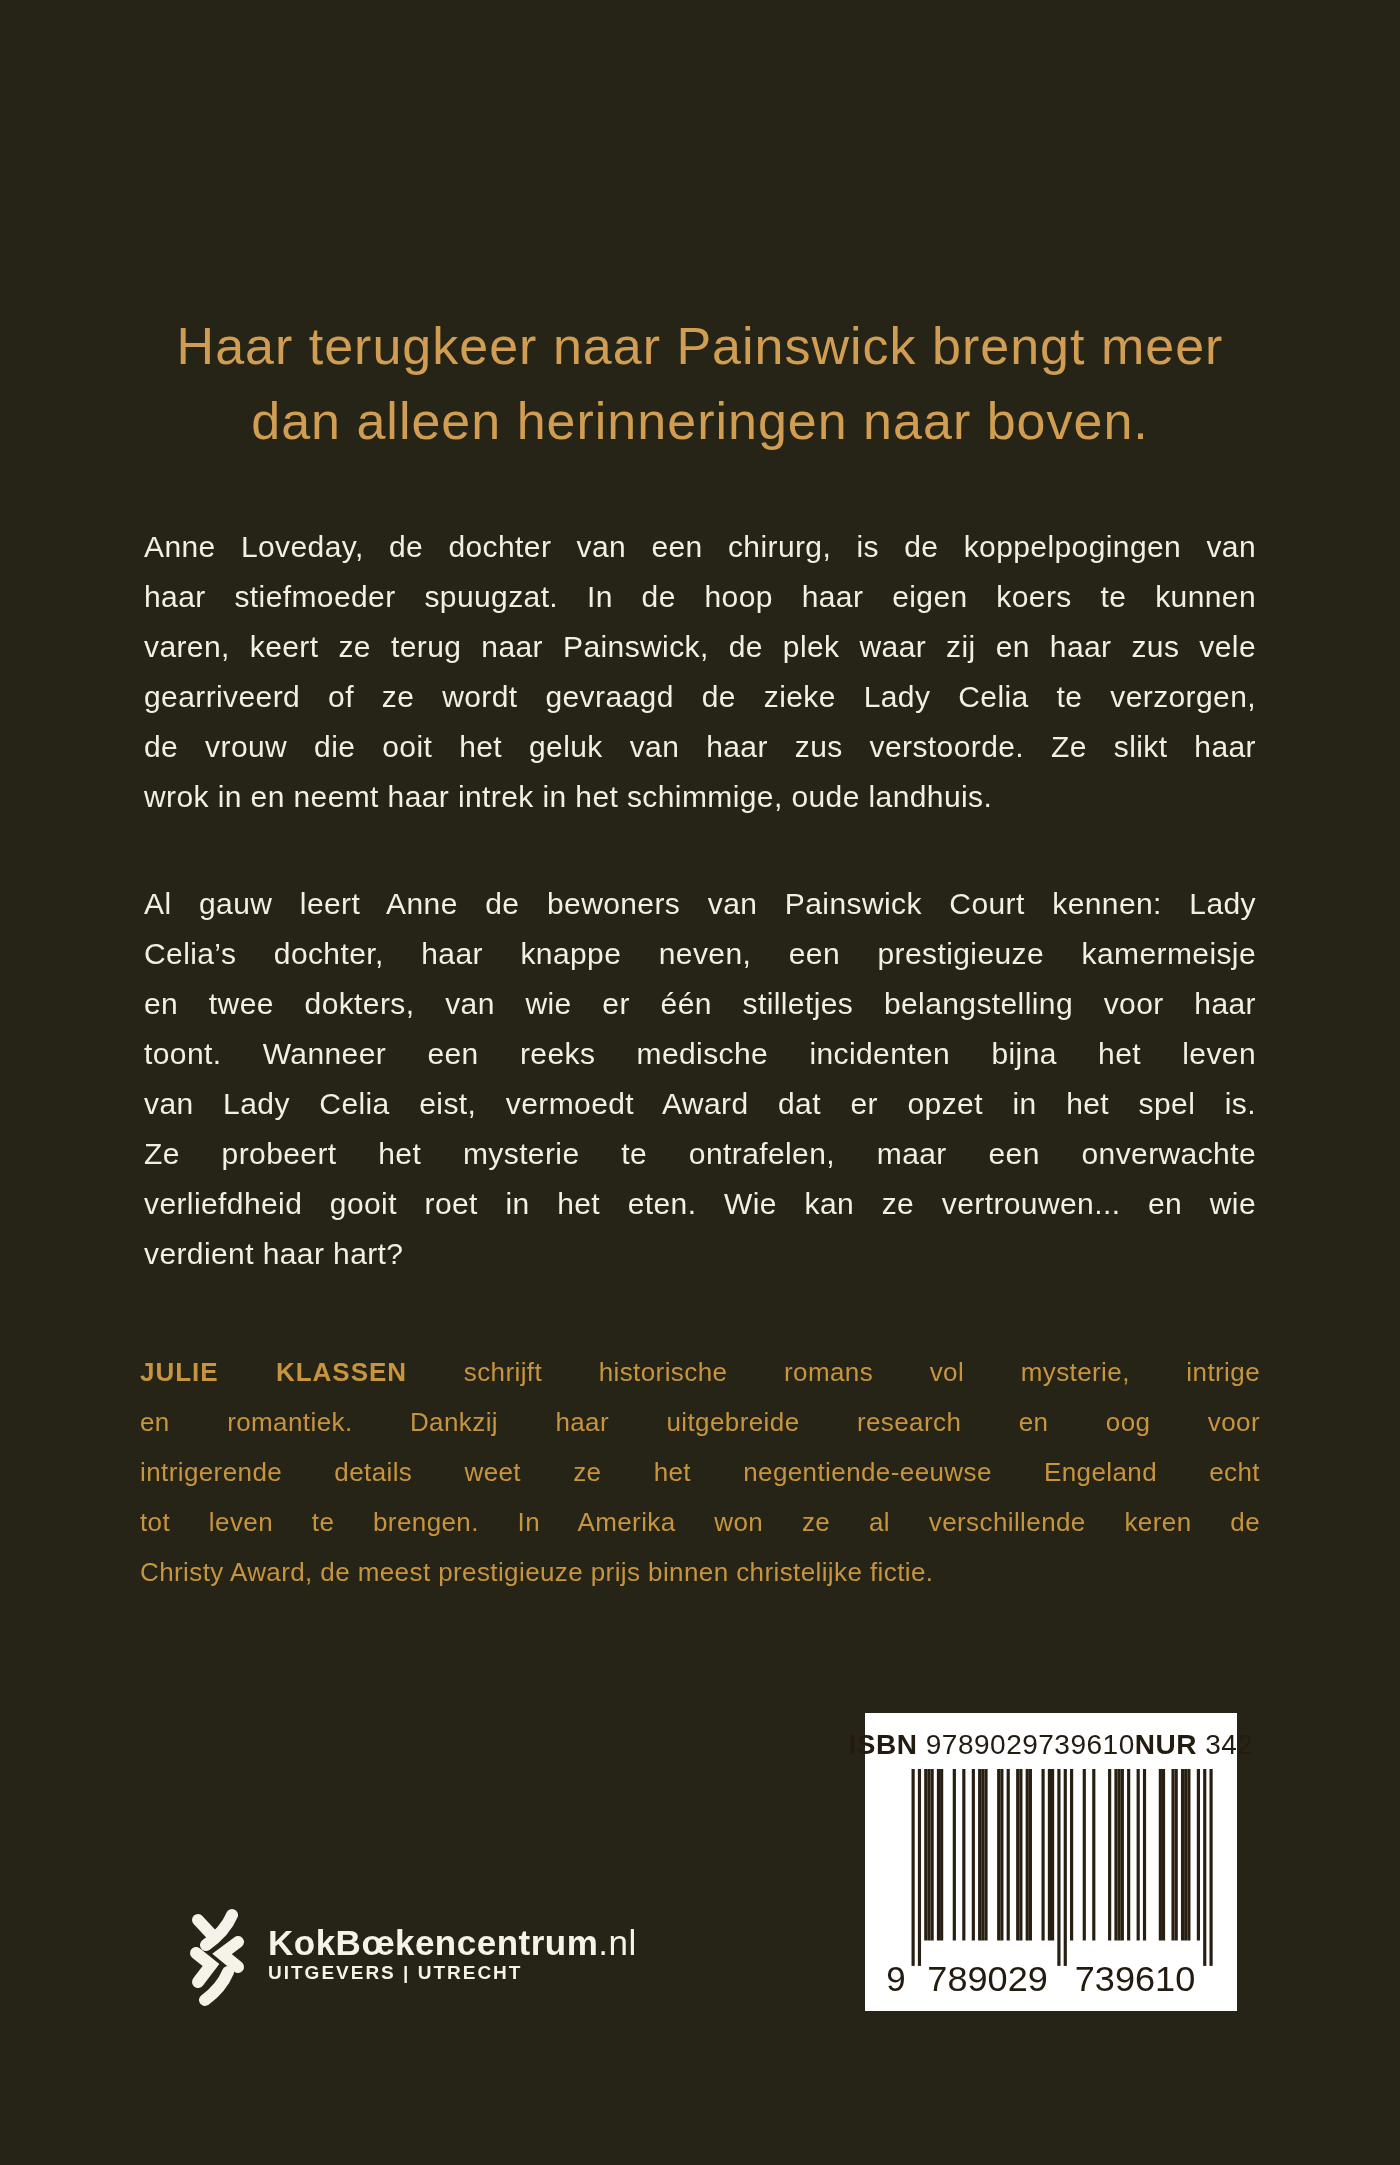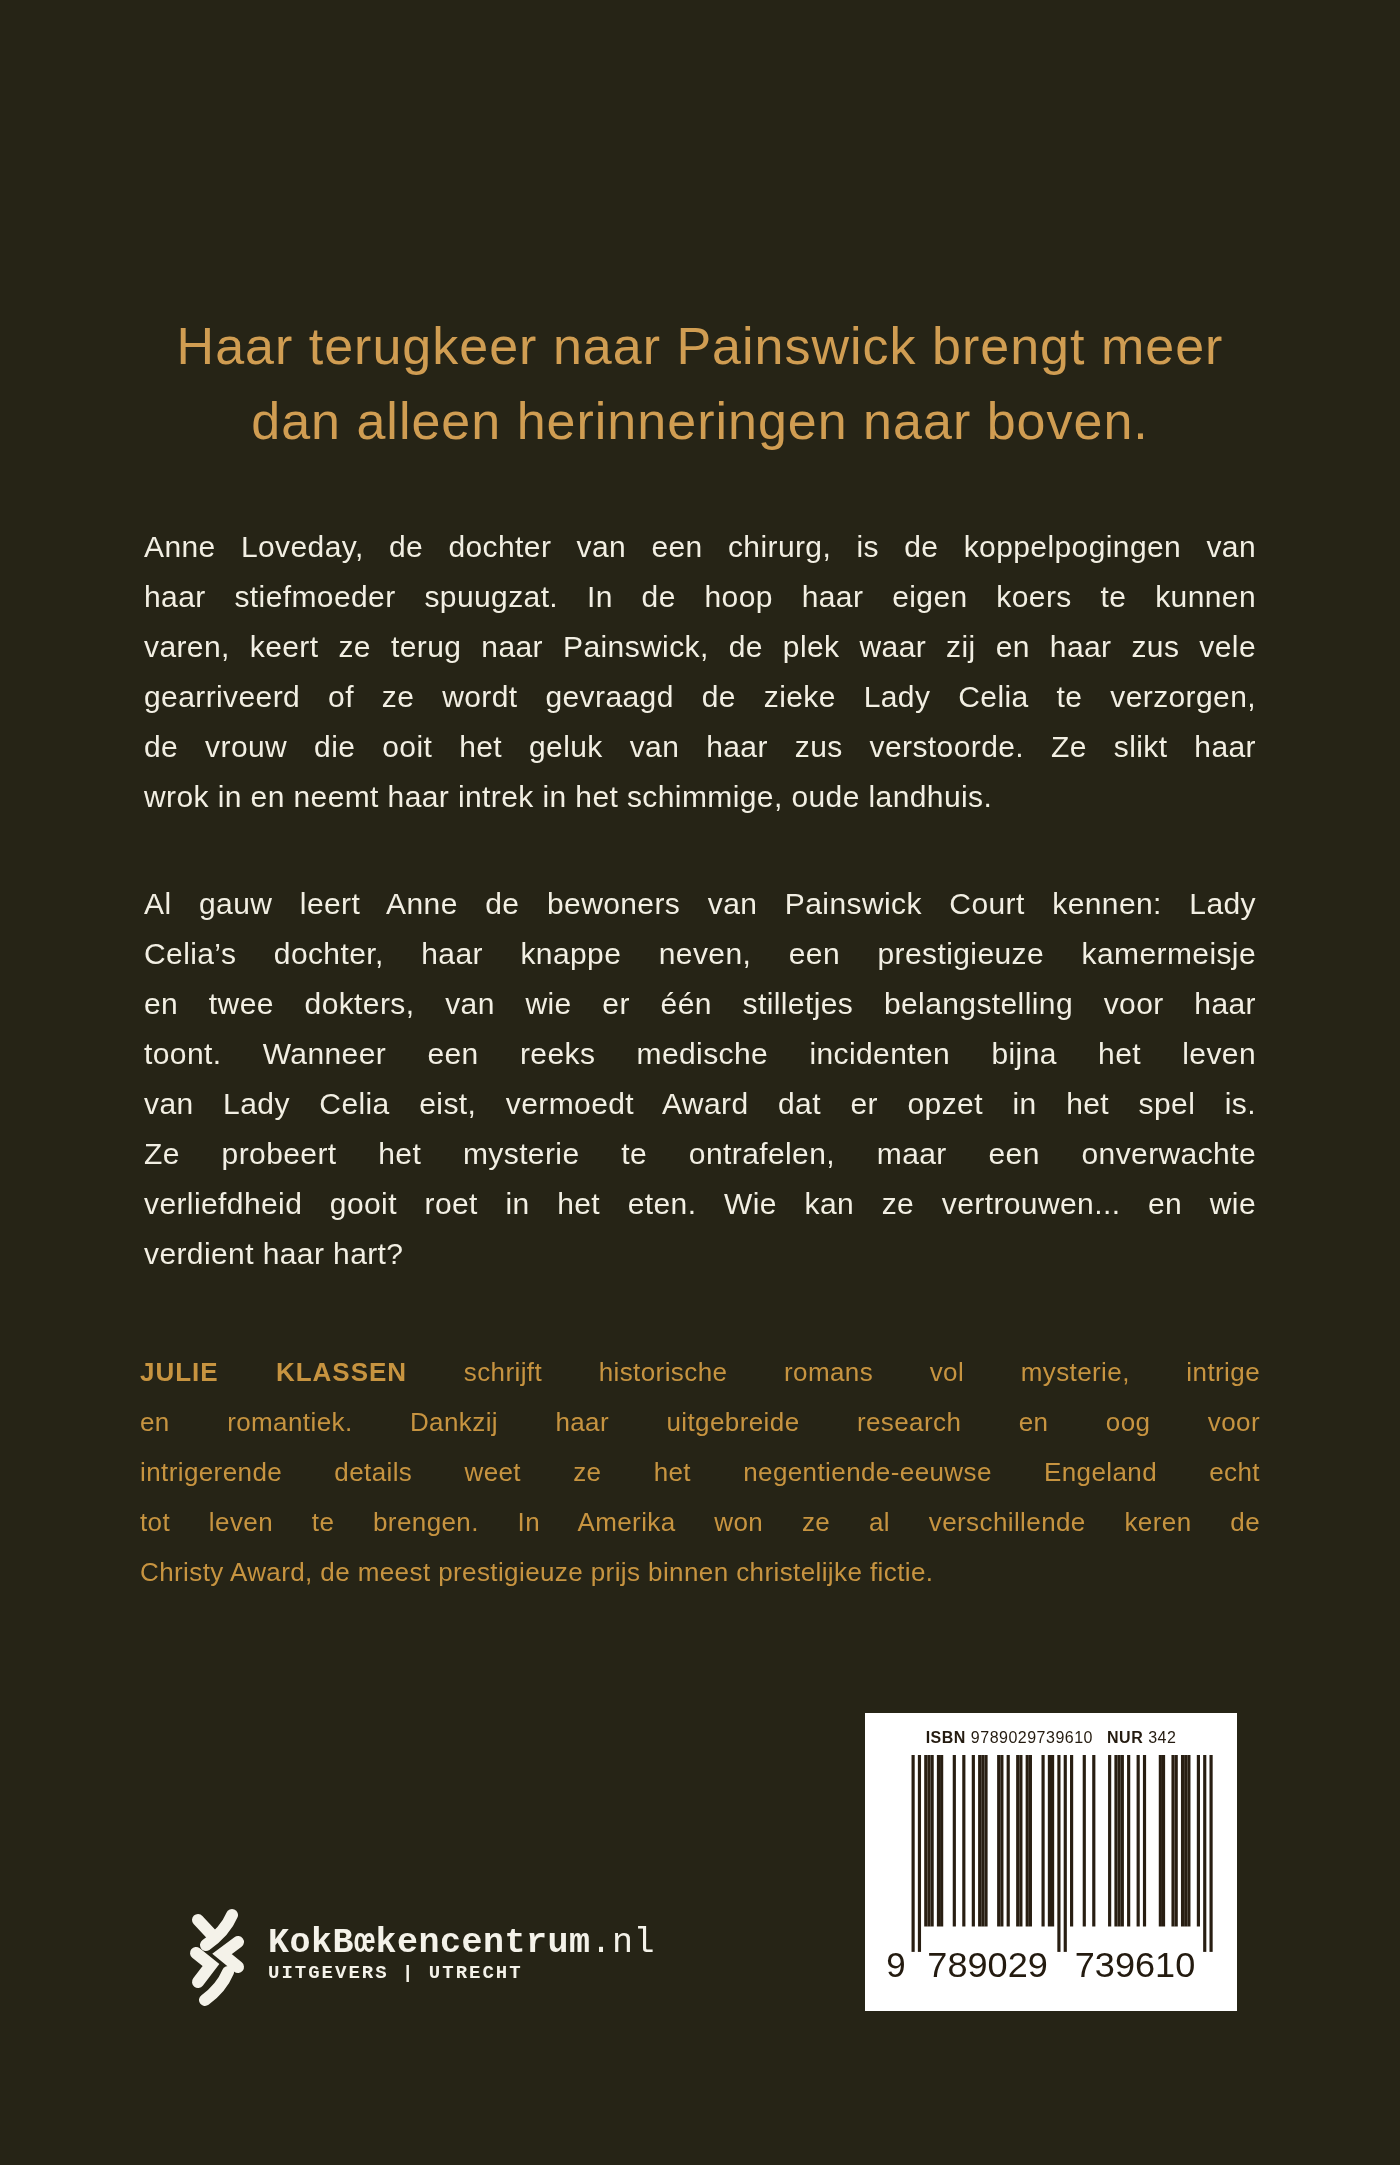--- a/index.html
+++ b/index.html
@@ -26,30 +26,30 @@
   
   .author{margin-top:68px;color:#c79440;font-size:26px;line-height:50px;letter-spacing:.4px;}
   .author strong{font-weight:700;letter-spacing:1px;}
 
   
   .barcode-panel{
     position:absolute;left:865px;top:1713px;width:372px;height:298px;
     background:#ffffff;box-sizing:border-box;padding:16px 16px 0 16px;
   }
   .isbn-line{display:flex;justify-content:center;align-items:flex-start;
-    color:#241b10;font-size:16px;letter-spacing:.5px;white-space:pre;}
+    color:#241b10;font-size:28px;letter-spacing:.5px;white-space:pre;}
   .isbn-line .b{font-weight:700;}
   .isbn-line .gap{display:inline-block;width:14px;}
   .ean-wrap{margin-top:8px;display:flex;justify-content:center;}
   .ean-wrap svg{width:336px;height:235px;display:block;}
   .ean-wrap svg rect{fill:#281e12;}
   .ean-wrap svg text{fill:#241b10;font-family:"Liberation Sans",sans-serif;font-size:11px;}
 
   
-  .publisher{position:absolute;left:186px;top:1908px;display:flex;align-items:flex-start;font-family:Liberation Mono, monospace;}
+  .publisher{position:absolute;left:186px;top:1908px;display:flex;align-items:flex-start;}
   .kok-mark{width:62px;height:100px;flex:0 0 auto;}
   .kok-mark path{stroke:#f4f2e9;stroke-width:12;stroke-linecap:round;fill:none;}
   .pub-text{margin-left:20px;margin-top:16px;color:#f4f2e9;}
   .pub-name{font-size:35px;font-weight:700;letter-spacing:.5px;line-height:38px;}
   .pub-name .suffix{font-weight:400;}
   .pub-sub{font-size:19px;font-weight:700;letter-spacing:2px;}
 </style>
 </head>
 <body>
 

